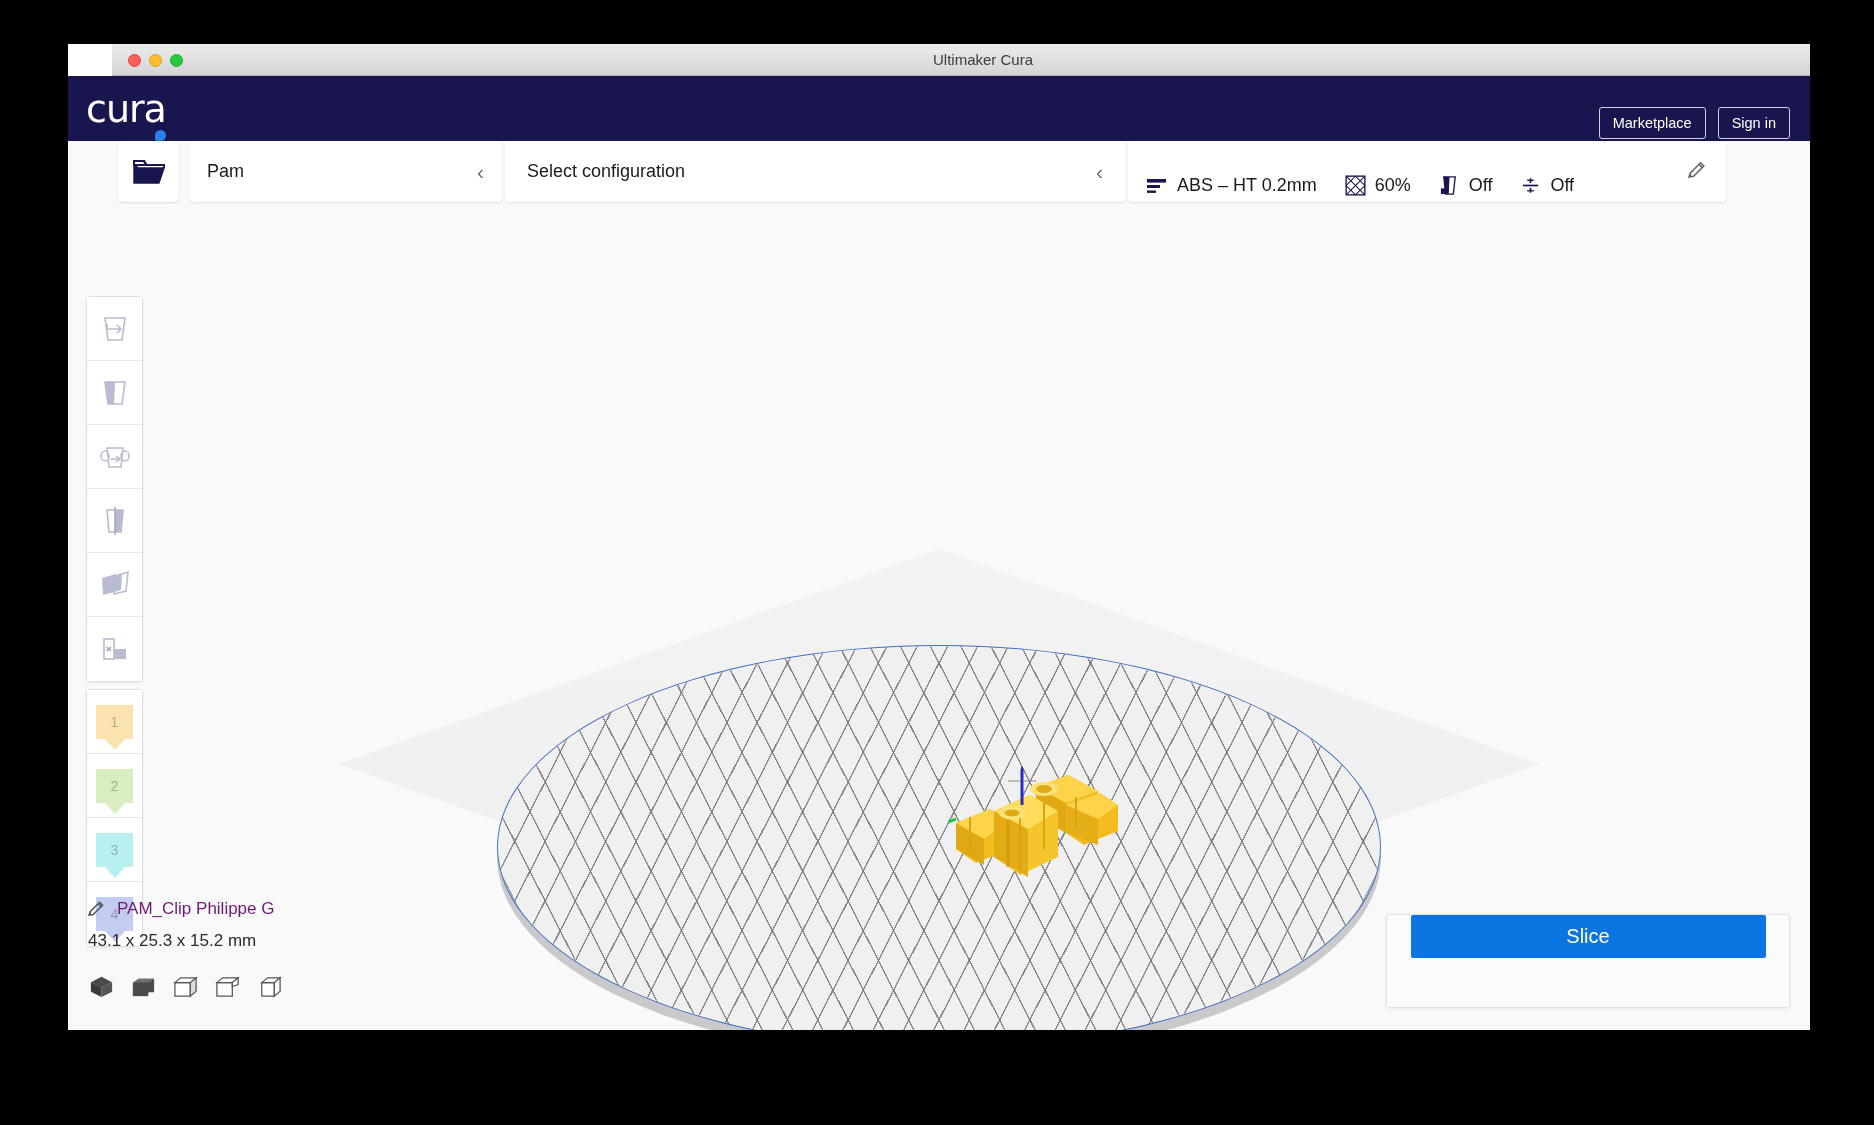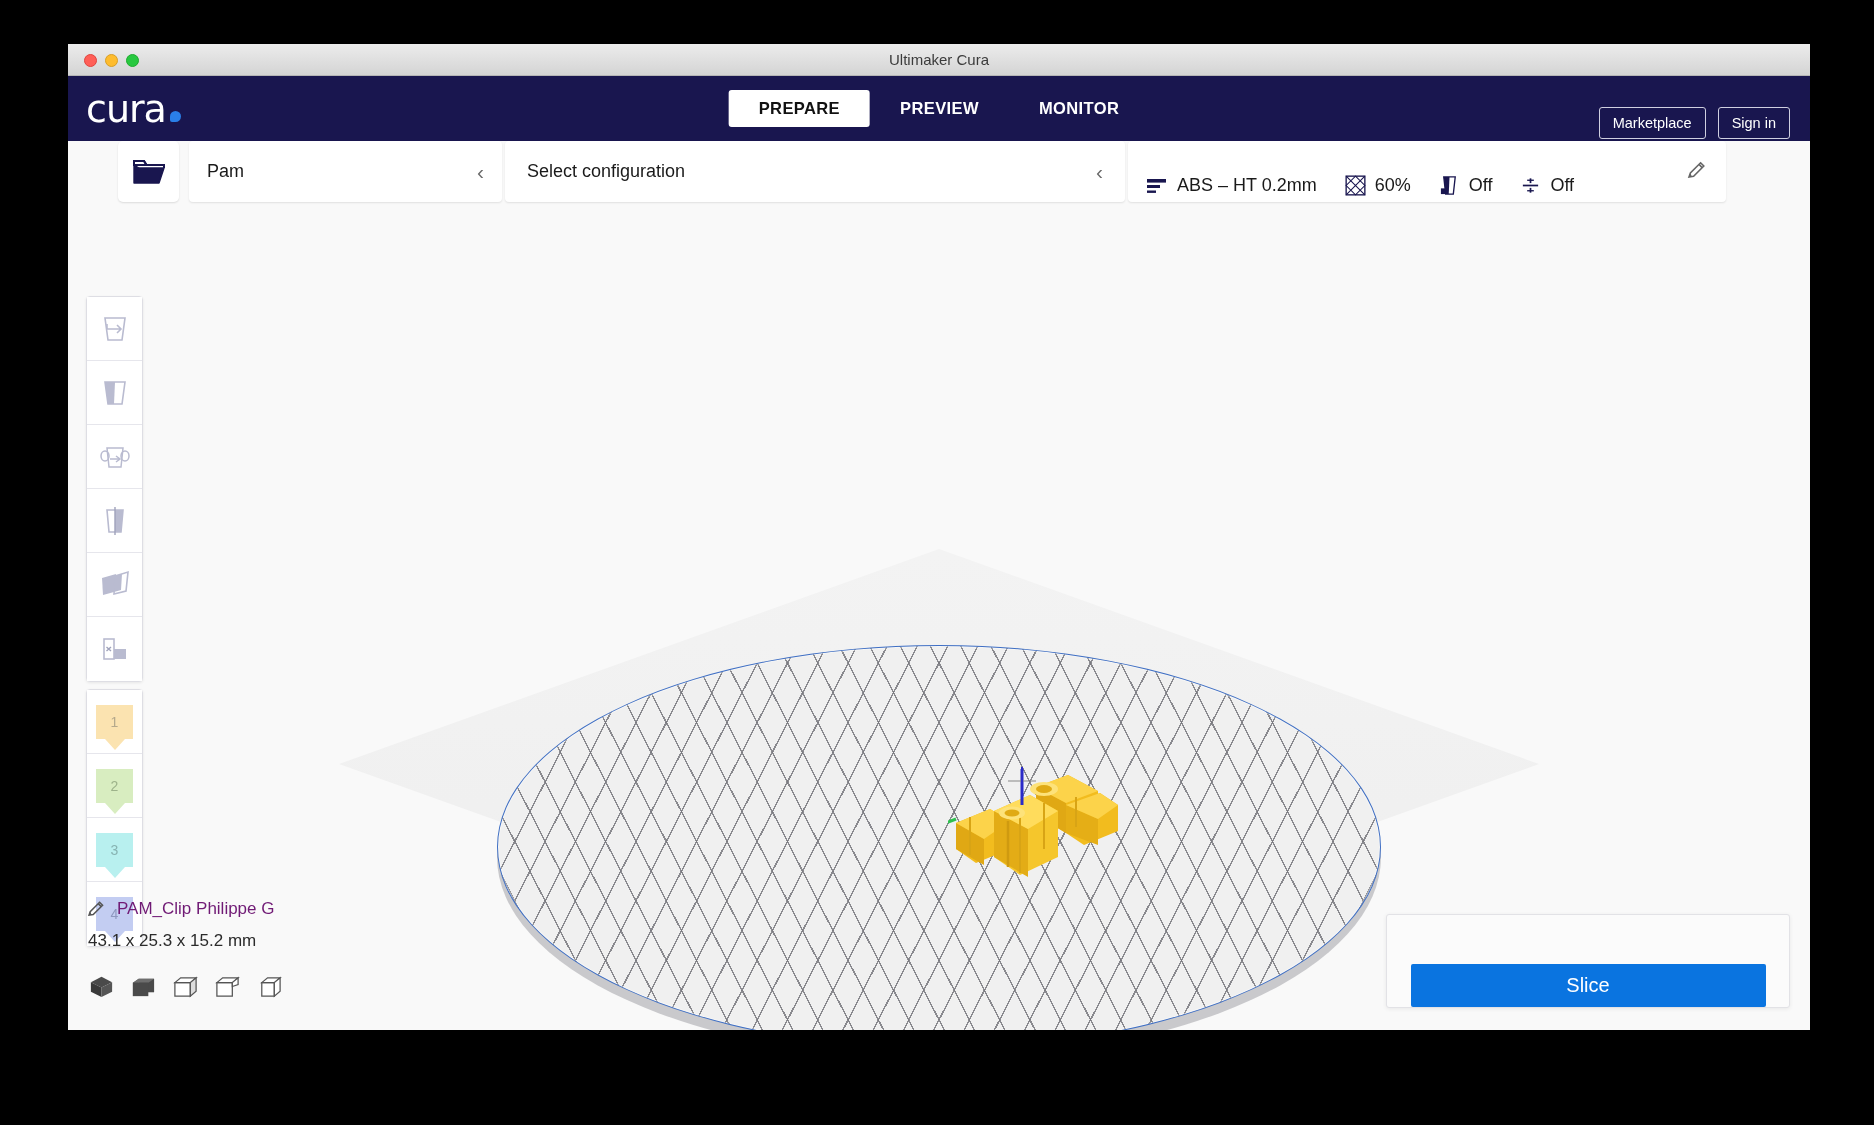--- a/index.html
+++ b/index.html
@@ -22,40 +22,40 @@
     position:absolute; left:68px; top:44px; width:1742px; height:986px;
     background:#ffffff; overflow:hidden;
     box-shadow:0 26px 70px rgba(0,0,0,.65);
   }
 
   
   .titlebar{
     position:relative; height:32px; width:100%;
     background:linear-gradient(#ececec,#d4d4d4);
     border-bottom:1px solid #b6b6b6;
-    display:flex; align-items:center;
+    display:flex; align-items:center;margin-left:44px;
   }
   .traffic{ position:absolute; left:16px; top:10px; display:flex; gap:8px; }
   .dot{ width:13px; height:13px; border-radius:50%; }
   .dot.red{ background:#ff5f57; border:.5px solid #e0443e; }
   .dot.yellow{ background:#febc2e; border:.5px solid #d89f25; }
   .dot.green{ background:#28c840; border:.5px solid #1dac2d; }
   .win-title{
     width:100%; text-align:center; font-size:15px; color:#3b3b3b;
     font-family:"Liberation Sans", sans-serif;
   }
 
   
   .header{
     position:relative; height:65px; background:#19164f;
     display:flex; align-items:center;
   }
   .logo{
     position:absolute; left:18px; top:16px;
-    display:flex; align-items:flex-end; gap:4px;
+    display:flex; align-items:flex-end; gap:4px;flex-direction:column;
   }
   .logo-text{
     font-size:38px; line-height:34px; color:#ffffff; font-weight:500;
     letter-spacing:-1px; font-family:"DejaVu Sans", sans-serif;
     text-transform:lowercase;
   }
   .logo-dot{
     width:11px; height:11px; background:#2a7fe8; border-radius:50% 50% 50% 2px;
     margin-bottom:4px;
   }
@@ -186,21 +186,21 @@
   .obj-row{ display:flex; align-items:center; gap:11px; margin-bottom:12px; }
   .obj-name{ font-size:17px; color:#701a75; }
   .obj-dims{ font-size:17px; color:#2b2b2b; margin-bottom:22px; padding-left:2px; }
   .cube-row{ display:flex; gap:15px; padding-left:2px; }
   .cube-btn{ cursor:pointer; }
 
   
   .slice-panel{
     position:absolute; right:20px; bottom:22px; width:404px; height:94px;
     background:#fbfbfb; border:1px solid #e2e2e6; border-radius:3px;
-    display:flex; align-items:flex-end; justify-content:center; z-index:5;
+    display:flex; align-items:flex-start; justify-content:center; z-index:5;
     box-shadow:0 1px 4px rgba(0,0,0,.07);
   }
   .slice-btn{
     width:355px; height:43px; background:#0a74e0; color:#fff;
     border:none; border-radius:2px; font-size:20px; cursor:pointer;
     font-family:"Liberation Sans", sans-serif;
   }
 </style>
 </head>
 <body>
@@ -218,25 +218,20 @@
       </div>
       <div class="win-title">Ultimaker Cura</div>
     </div>
 
     <div class="header">
       <div class="logo">
         <div class="logo-text">cura</div>
         <div class="logo-dot"></div>
       </div>
 
-      <div class="tabs">
-        <button class="tab active">PREPARE</button>
-        <button class="tab">PREVIEW</button>
-        <button class="tab">MONITOR</button>
-      </div>
 
       <div class="hdr-right">
         <button class="hdr-btn">Marketplace</button>
         <button class="hdr-btn">Sign in</button>
       </div>
     </div>
 
     <div class="viewport">
       <div class="build-shadow"></div>
       <div class="plate-wrap">

